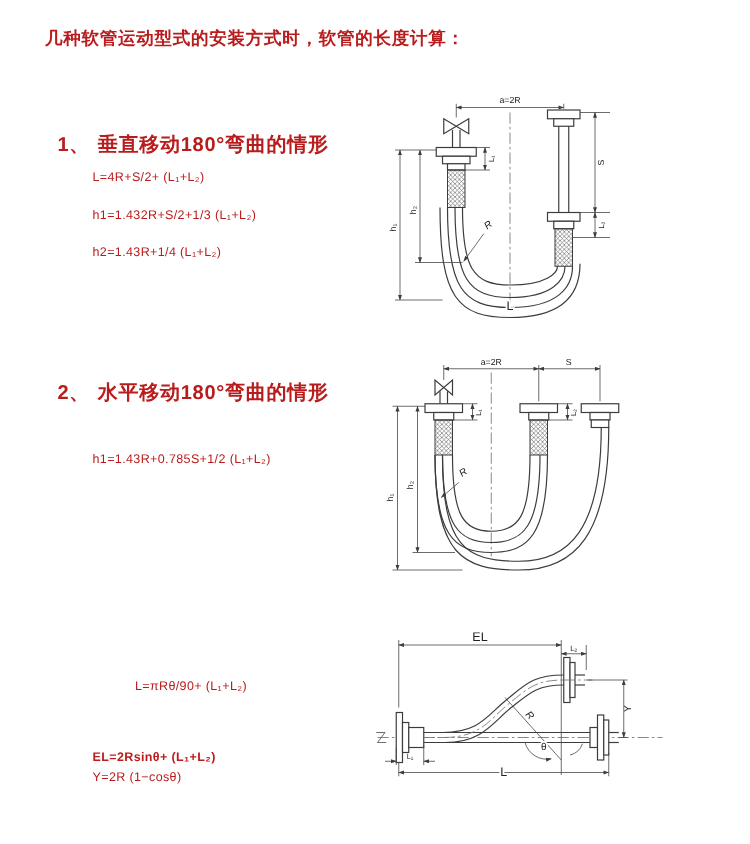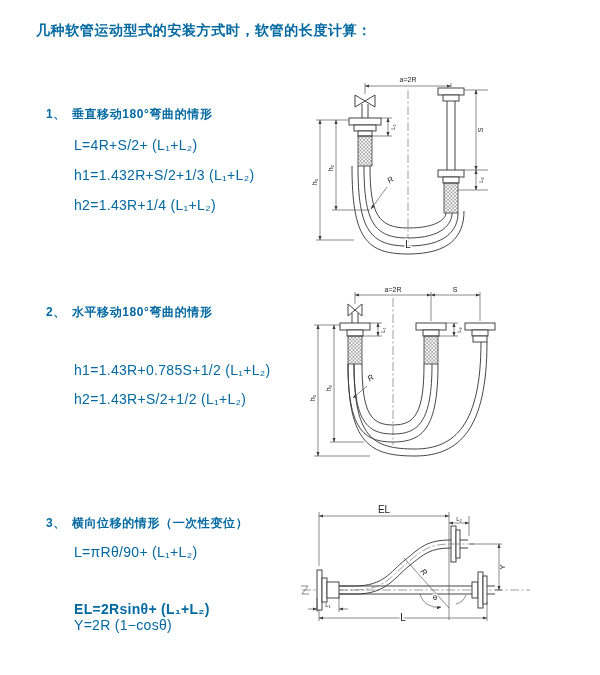--- a/index.html
+++ b/index.html
@@ -1,21 +1,21 @@
 <!DOCTYPE html>
 <html><head>
 <meta charset="utf-8">
 <style>
   html,body{margin:0;padding:0;background:#ffffff;}
   .page{position:relative;width:600px;height:671px;background:#ffffff;overflow:hidden;
-        font-family:"Liberation Sans",sans-serif;color:#0369a1;}
+        font-family:"Liberation Sans",sans-serif;color:#b91c1c;}
   .title{position:absolute;left:36px;top:22px;font-size:14px;font-weight:700;letter-spacing:.6px;}
-  .sec-head{position:absolute;font-size:12px;font-weight:700;letter-spacing:.6px;white-space:nowrap;text-align:right;}
+  .sec-head{position:absolute;font-size:16px;font-weight:700;letter-spacing:.6px;white-space:nowrap;text-align:right;}
   .sec-head .num{margin-right:6px;}
-  .formula{position:absolute;left:74px;font-size:14px;letter-spacing:.3px;white-space:nowrap;}
+  .formula{position:absolute;left:74px;font-size:10px;letter-spacing:.3px;white-space:nowrap;}
   svg{position:absolute;overflow:visible;}
   .ln{stroke:#3c3c3c;stroke-width:.95;fill:none;}
   .thin{stroke:#4a4a4a;stroke-width:.65;fill:none;}
   .cl{stroke:#777;stroke-width:.7;fill:none;stroke-dasharray:9 2.5 2 2.5;}
   .fl{fill:#ffffff;stroke:#3c3c3c;stroke-width:.95;}
   .dtxt{fill:#222;font-size:7px;font-family:"Liberation Sans",sans-serif;}
   .t6{font-size:6px;} .t8{font-size:8px;} .t10{font-size:10px;}
   .halo{paint-order:stroke;stroke:#fff;stroke-width:3px;}
   .it{font-style:italic;}
 </style>
@@ -114,21 +114,20 @@
       <line class="thin" x1="168" y1="100" x2="168" y2="120" marker-start="url(#ar1)" marker-end="url(#ar1)"></line>
       <text class="dtxt" x="175" y="60" text-anchor="middle" transform="rotate(-90 175 60)">S</text>
       <text class="dtxt t6" x="175" y="110" text-anchor="middle" transform="rotate(-90 175 110)">L₂</text>
     </g>
   </svg>
 
   <div class="sec-head" style="left:46px;top:304px;">
     <span class="num">2、</span><span>水平移动180°弯曲的情形</span>
   </div>
   <div class="formula" style="top:362px;">h1=1.43R+0.785S+1/2 (L₁+L₂)</div>
-  <div class="formula" style="top:391px;">h2=1.43R+S/2+1/2 (L₁+L₂)</div>
 
   <svg style="left:308px;top:280px;" width="240" height="190" viewBox="0 0 240 190">
     <defs>
       <marker id="ar2" markerWidth="7" markerHeight="5" refX="6.5" refY="2.5" orient="auto-start-reverse">
         <path d="M0,0 L7,2.5 L0,5 Z" fill="#3c3c3c"></path>
       </marker>
       <pattern id="braid2" width="3.5" height="3.5" patternUnits="userSpaceOnUse">
         <path d="M0,3.5 L3.5,0 M0,0 L3.5,3.5" stroke="#666" stroke-width="0.5"></path>
       </pattern>
     </defs>
@@ -201,24 +200,21 @@
       <text class="dtxt t6" x="77" y="50" text-anchor="middle" transform="rotate(-90 77 50)">L₁</text>
     </g>
     <g>
       <line class="thin" x1="138" y1="43" x2="150" y2="43"></line>
       <line class="thin" x1="130" y1="56" x2="150" y2="56"></line>
       <line class="thin" x1="146" y1="43" x2="146" y2="56" marker-start="url(#ar2)" marker-end="url(#ar2)"></line>
       <text class="dtxt t6" x="153" y="50" text-anchor="middle" transform="rotate(-90 153 50)">L₂</text>
     </g>
   </svg>
 
-  <div class="sec-head" style="left:46px;top:515px;">
-    <span class="num">3、</span><span>横向位移的情形（一次性变位）</span>
-  </div>
-  <div class="formula" style="top:544px;">L=πRθ/90+ (L₁+L₂)</div>
+  <div class="formula" style="top:544px;margin-left:34px;">L=πRθ/90+ (L₁+L₂)</div>
   <div class="formula" style="top:573px;margin-top:44px;">Y=2R (1−cosθ)</div>
   <div class="formula" style="top:601px;font-weight:bold;">EL=2Rsinθ+ (L₁+L₂)</div>
 
   <svg style="left:298px;top:500px;" width="302" height="154" viewBox="0 0 302 154">
     <defs>
       <marker id="ar3" markerWidth="7" markerHeight="5" refX="6.5" refY="2.5" orient="auto-start-reverse">
         <path d="M0,0 L7,2.5 L0,5 Z" fill="#3c3c3c"></path>
       </marker>
     </defs>
 

